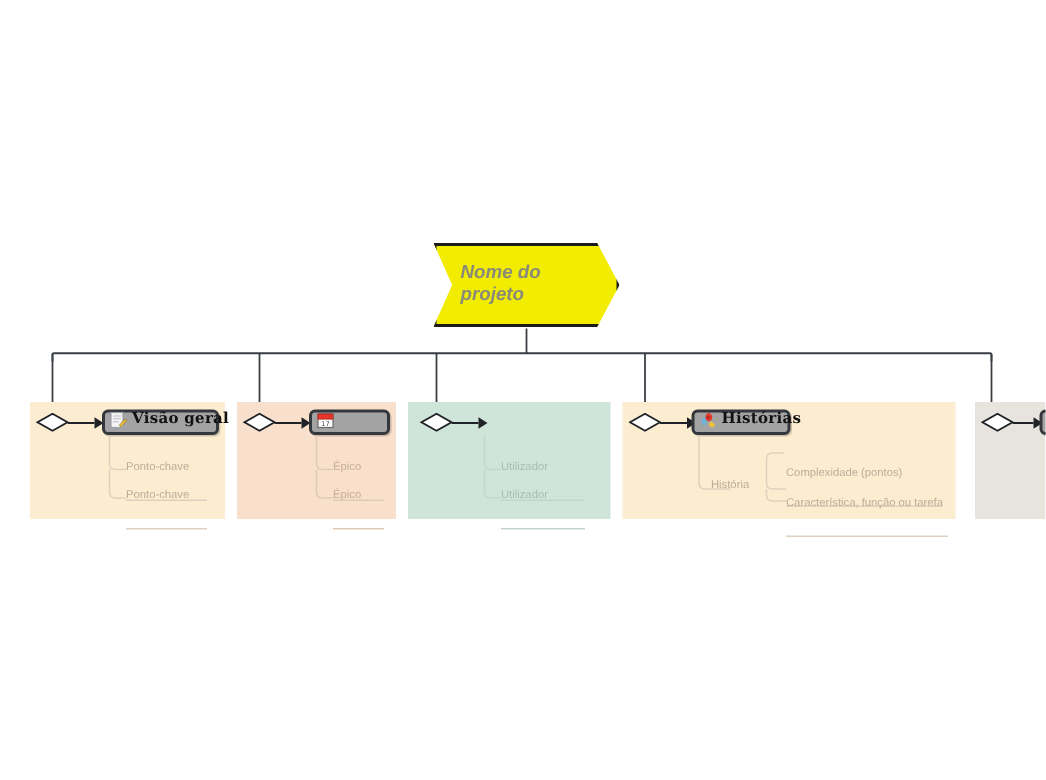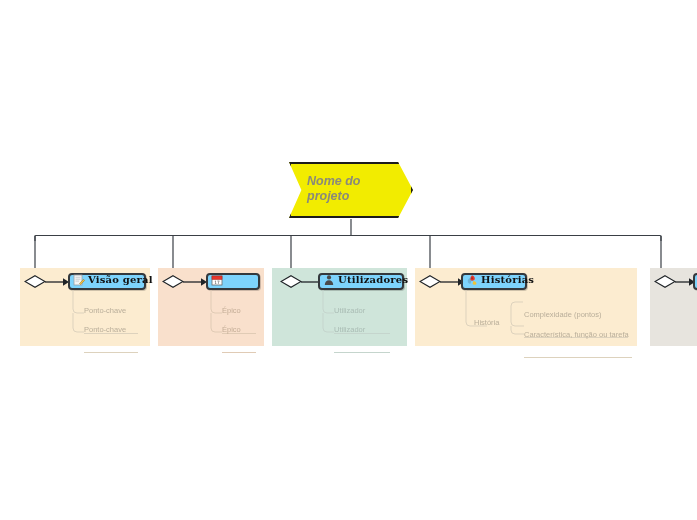--- a/index.html
+++ b/index.html
@@ -46,21 +46,21 @@
   .diamond{
     position:absolute;
     width:22px;height:13px;
   }
   .diamond svg{display:block;}
 
   
   .node-box{
     position:absolute;
     height:17px;
-    background:#7dd3fc;
+    background:#a3a3a3;
     border:2px solid #34383c;
     border-radius:4px;
     display:flex;
     align-items:center;
     padding:0 5px 4px 3px;
     box-sizing:border-box;
     box-shadow:1px 1px 0 rgba(0,0,0,0.18);
   }
   .node-icon{
     width:12px;height:12px;
@@ -186,27 +186,20 @@
   <div class="diamond" style="left:280px;top:275px;">
     <svg width="22" height="13" viewBox="0 0 22 13">
       <path d="M11,0.8 L21,6.5 L11,12.2 L1,6.5 Z" fill="#ffffff" stroke="#1f2327" stroke-width="1.2"></path>
     </svg>
   </div>
   <svg width="26" height="10" style="position:absolute;left:301px;top:277px;">
     <path d="M0,5 L18,5" stroke="#1f2327" stroke-width="1.3" fill="none"></path>
     <path d="M18,1.2 L24,5 L18,8.8 Z" fill="#1f2327"></path>
   </svg>
 
-  <div class="node-box" style="left:318px;top:273px;width:86px;">
-    <svg class="node-icon" viewBox="0 0 12 12">
-      <circle cx="6" cy="3.4" r="2.1" fill="#4a4a4a"></circle>
-      <path d="M1.8,11 C1.8,7.8 3.6,6.2 6,6.2 C8.4,6.2 10.2,7.8 10.2,11 Z" fill="#4a4a4a"></path>
-    </svg>
-    <span class="node-title">Utilizadores</span>
-  </div>
 
   <div class="elbow" style="left:322px;top:290px;">
     <svg width="12" height="46">
       <path d="M1,0 L1,19 Q1,23 5,23 L12,23" fill="none" stroke="#c5d5cd" stroke-width="1"></path>
       <path d="M1,23 L1,38 Q1,42 5,42 L12,42" fill="none" stroke="#c5d5cd" stroke-width="1"></path>
     </svg>
   </div>
   <div class="subitem mint" style="left:334px;top:306px;width:56px;">Utilizador</div>
   <div class="subitem mint" style="left:334px;top:325px;width:56px;">Utilizador</div>
 

